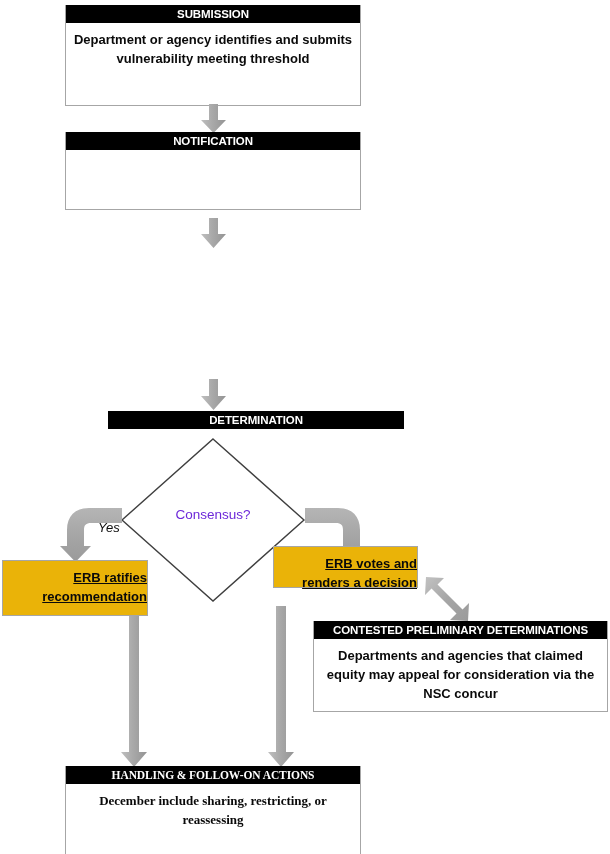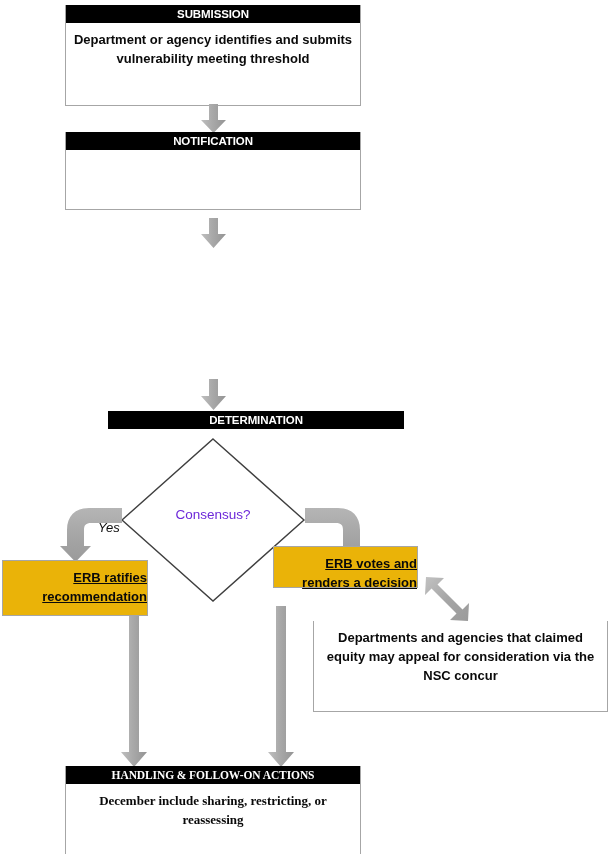--- a/index.html
+++ b/index.html
@@ -181,20 +181,21 @@
       <linearGradient id="gdiag" x1="0" y1="0" x2="1" y2="1">
         <stop offset="0" stop-color="#c2c2c2"></stop>
           <stop offset="0.5" stop-color="#a6a6a6"></stop>
         <stop offset="1" stop-color="#9a9a9a"></stop>
       </linearGradient>
     </defs>
     <path d="M2,2 L20,3 L13.5,9.5 L38.5,34.5 L45,28 L44,46 L26,45 L32.5,38.5 L7.5,13.5 L1,20 Z" fill="url(#gdiag)"></path>
   </svg>
 
   <div class="node" style="left:313px; top:621px; width:295px; height:91px;">
+    <div class="node-header">CONTESTED PRELIMINARY DETERMINATIONS</div>
     <div class="node-body">Departments and agencies that claimed equity may appeal for consideration via the NSC concur</div>
   </div>
 
   <svg class="arrow-svg" style="left:120px; top:616px;" width="28" height="152" viewBox="0 0 28 152">
     <defs>
       <linearGradient id="glong1" x1="0" y1="0" x2="1" y2="0">
         <stop offset="0" stop-color="#bfbfbf"></stop>
           <stop offset="0.45" stop-color="#a9a9a9"></stop>
         <stop offset="1" stop-color="#949494"></stop>
       </linearGradient>

